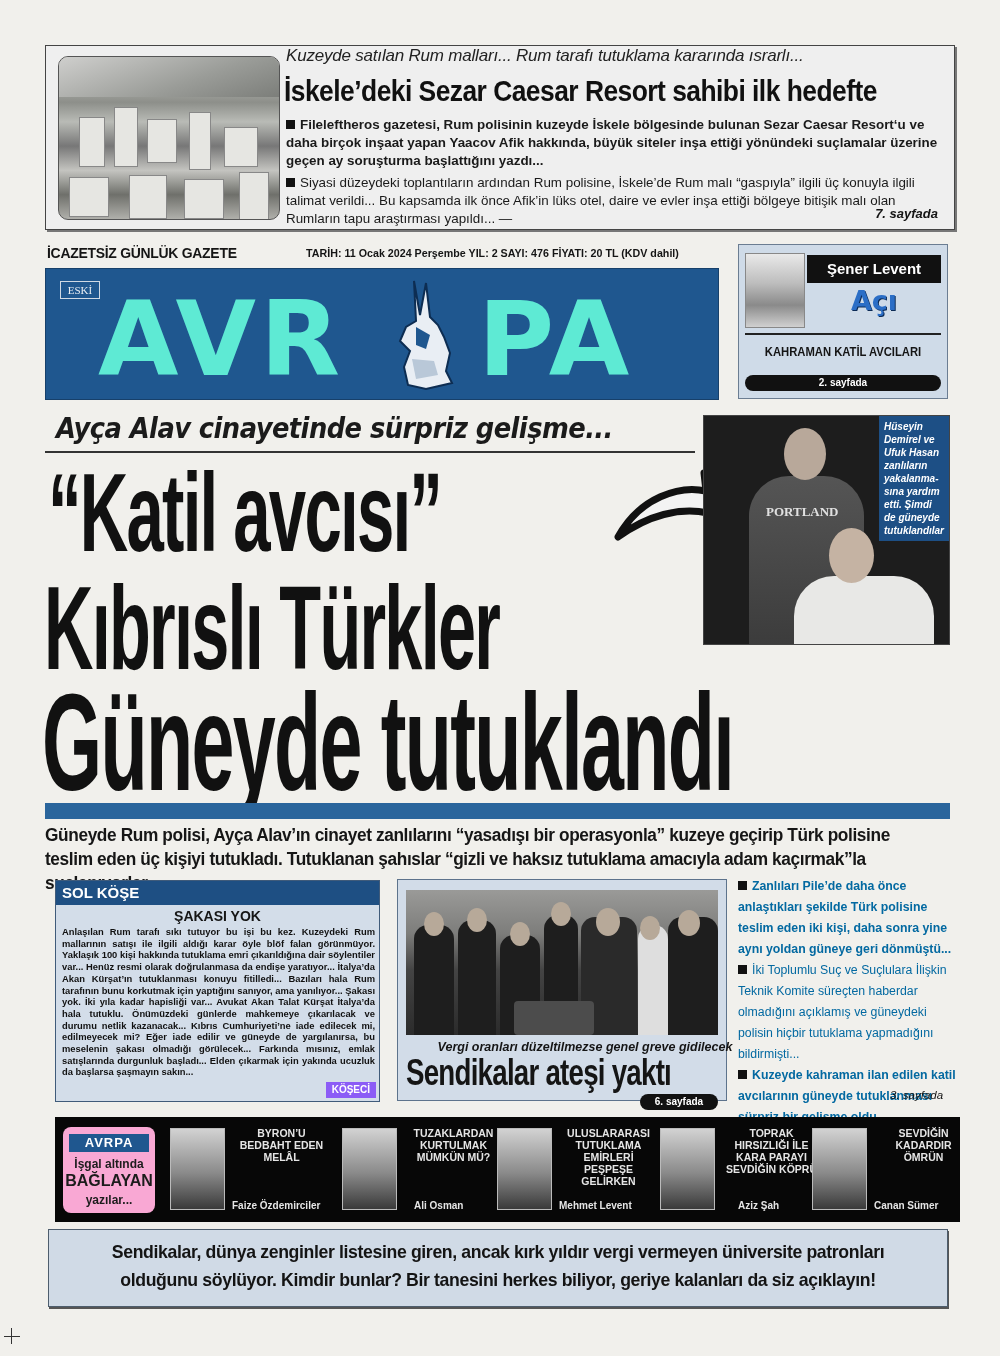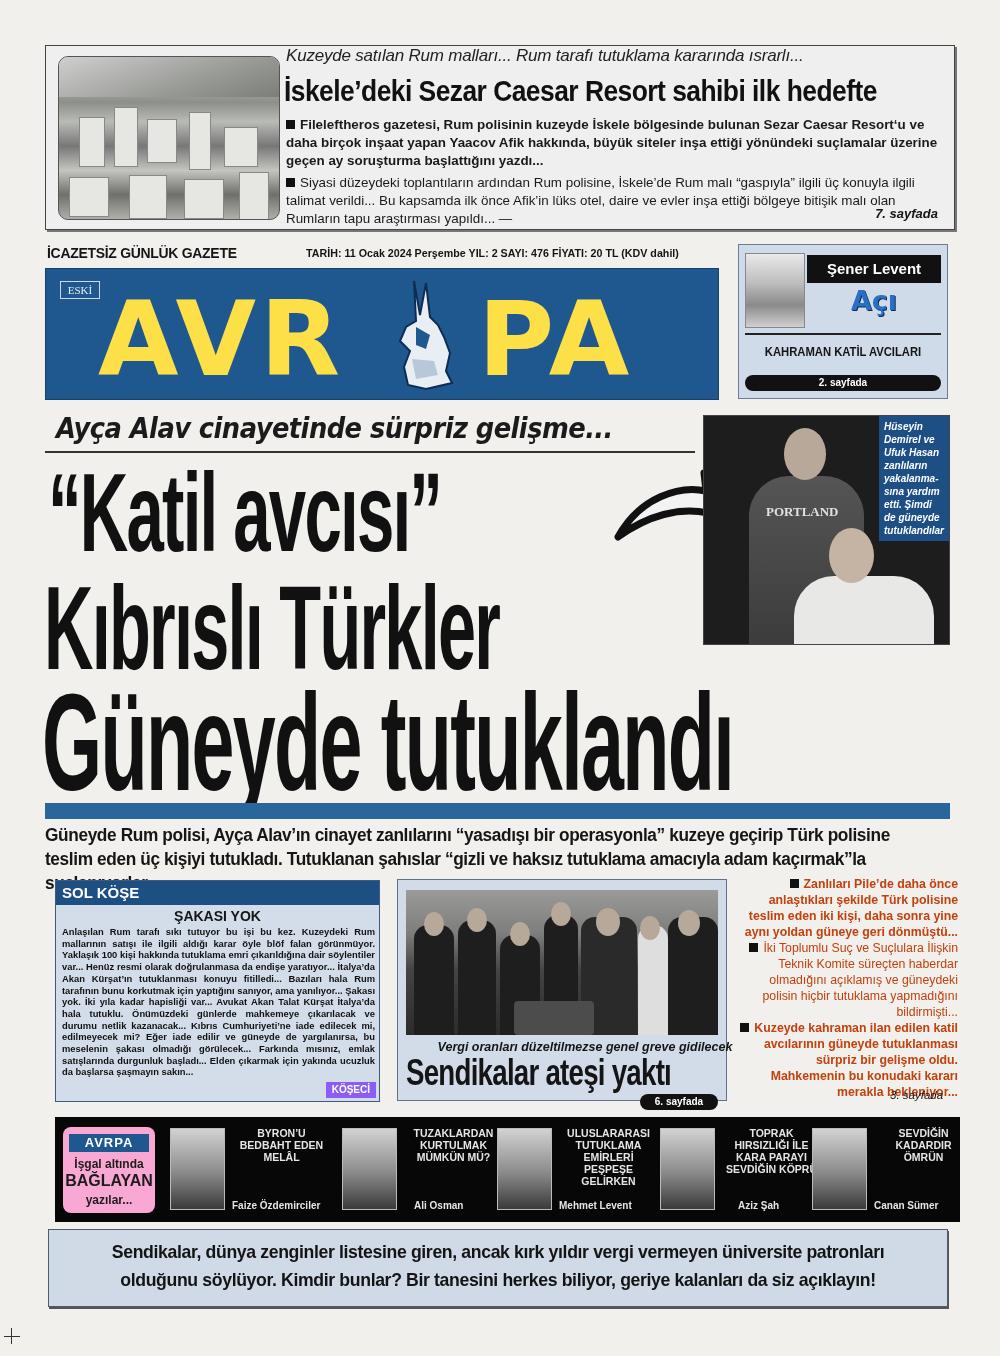--- a/index.html
+++ b/index.html
@@ -36,21 +36,21 @@
 
   
   .tagline { left: 47px; top: 244px; font-size: 15px; font-weight: bold; letter-spacing: -0.3px; transform: scaleX(0.93); transform-origin:left; white-space:nowrap; }
   .dateline { left: 306px; top: 247px; font-size: 11.5px; font-weight: bold; white-space: nowrap; transform: scaleX(0.93); transform-origin:left; }
   .logo {
     left: 45px; top: 268px; width: 674px; height: 132px;
     background: #1f578f; border: 1.5px solid #17406a;
   }
   .logo-eski { left: 14px; top: 12px; width: 40px; height: 18px; border: 1px solid #cfd9e4; color: #e6ecf2; font-family: "Liberation Serif", serif; font-size: 11px; text-align:center; line-height:16px; }
   .logo-word {
-    top: 20px; color: #fde047; font-family: "DejaVu Sans", sans-serif; font-weight: bold;
+    top: 20px; color: #5eead4; font-family: "DejaVu Sans", sans-serif; font-weight: bold;
     font-size: 104px; letter-spacing: 4px; line-height: 100px;
   }
   .logo-figure { left: 340px; top: 6px; width: 90px; height: 118px; }
 
   
   .aci-box {
     left: 738px; top: 244px; width: 210px; height: 155px;
     border: 1.5px solid #6b7d92; background: #cfdbe8;
   }
   .aci-photo { left: 6px; top: 8px; width: 60px; height: 75px; background: linear-gradient(180deg,#e9e9e9,#bdbdbd 40%,#8a8a8a 70%,#d0d0d0); border:1px solid #888; }
@@ -91,21 +91,21 @@
   
   .send { left: 397px; top: 879px; width: 330px; height: 222px; border: 1.5px solid #5d738c; background: #d2dce8; }
   .send-photo { left: 8px; top: 10px; width: 312px; height: 145px; background: linear-gradient(180deg,#9a9a98 0%,#7d7d7b 30%,#444 55%,#2b2b2b 100%); overflow:hidden; }
   .send-photo .p { position:absolute; bottom:0; background:#1e1e1e; border-radius: 14px 14px 0 0; }
   .send-photo .h { position:absolute; background:#b7a999; border-radius:50%; }
   .send-kicker { left: 0; top: 160px; width: 100%; text-align: center; font-size: 12.5px; font-weight: bold; font-style: italic; margin-left: 23px; }
   .send-title { left: 8px; top: 172px; font-size: 36px; font-weight: bold; white-space: nowrap; transform: scale(0.77,1); transform-origin:left top; letter-spacing:-1px; }
   .send-pill { right: 8px; bottom: -10px; width: 78px; height: 16px; border-radius: 8px; background: #111; color: #fff; font-size: 10px; font-weight: bold; line-height: 16px; text-align: center; }
 
   
-  .rcol { left: 738px; top: 876px; width: 220px; font-size: 12.3px; line-height: 16px; color: #c2410c; text-align: right; }
+  .rcol { left: 738px; top: 876px; width: 220px; font-size: 12.3px; line-height: 21px; color: #0369a1; }
   .rcol p { margin-bottom: 0; }
   .rcol .b { font-weight: bold; }
   .rcol-page { left: 890px; top: 1089px; font-size: 11.5px; font-style: italic; }
 
   
   .strip { left: 55px; top: 1117px; width: 905px; height: 105px; background: #070707; }
   .strip-logo { left: 8px; top: 10px; width: 92px; height: 86px; background: #f9a8d4; border-radius: 8px; }
   .strip-logo-bar { left: 6px; top: 7px; width: 80px; height: 18px; background: #1f578f; color:#fff; font-weight:bold; font-size: 13px; text-align:center; line-height:18px; letter-spacing: 1px; }
   .strip-logo-t { left: 0; width: 100%; text-align: center; font-weight: bold; color: #1c1c1c; }
   .col-item { top: 8px; height: 90px; }

